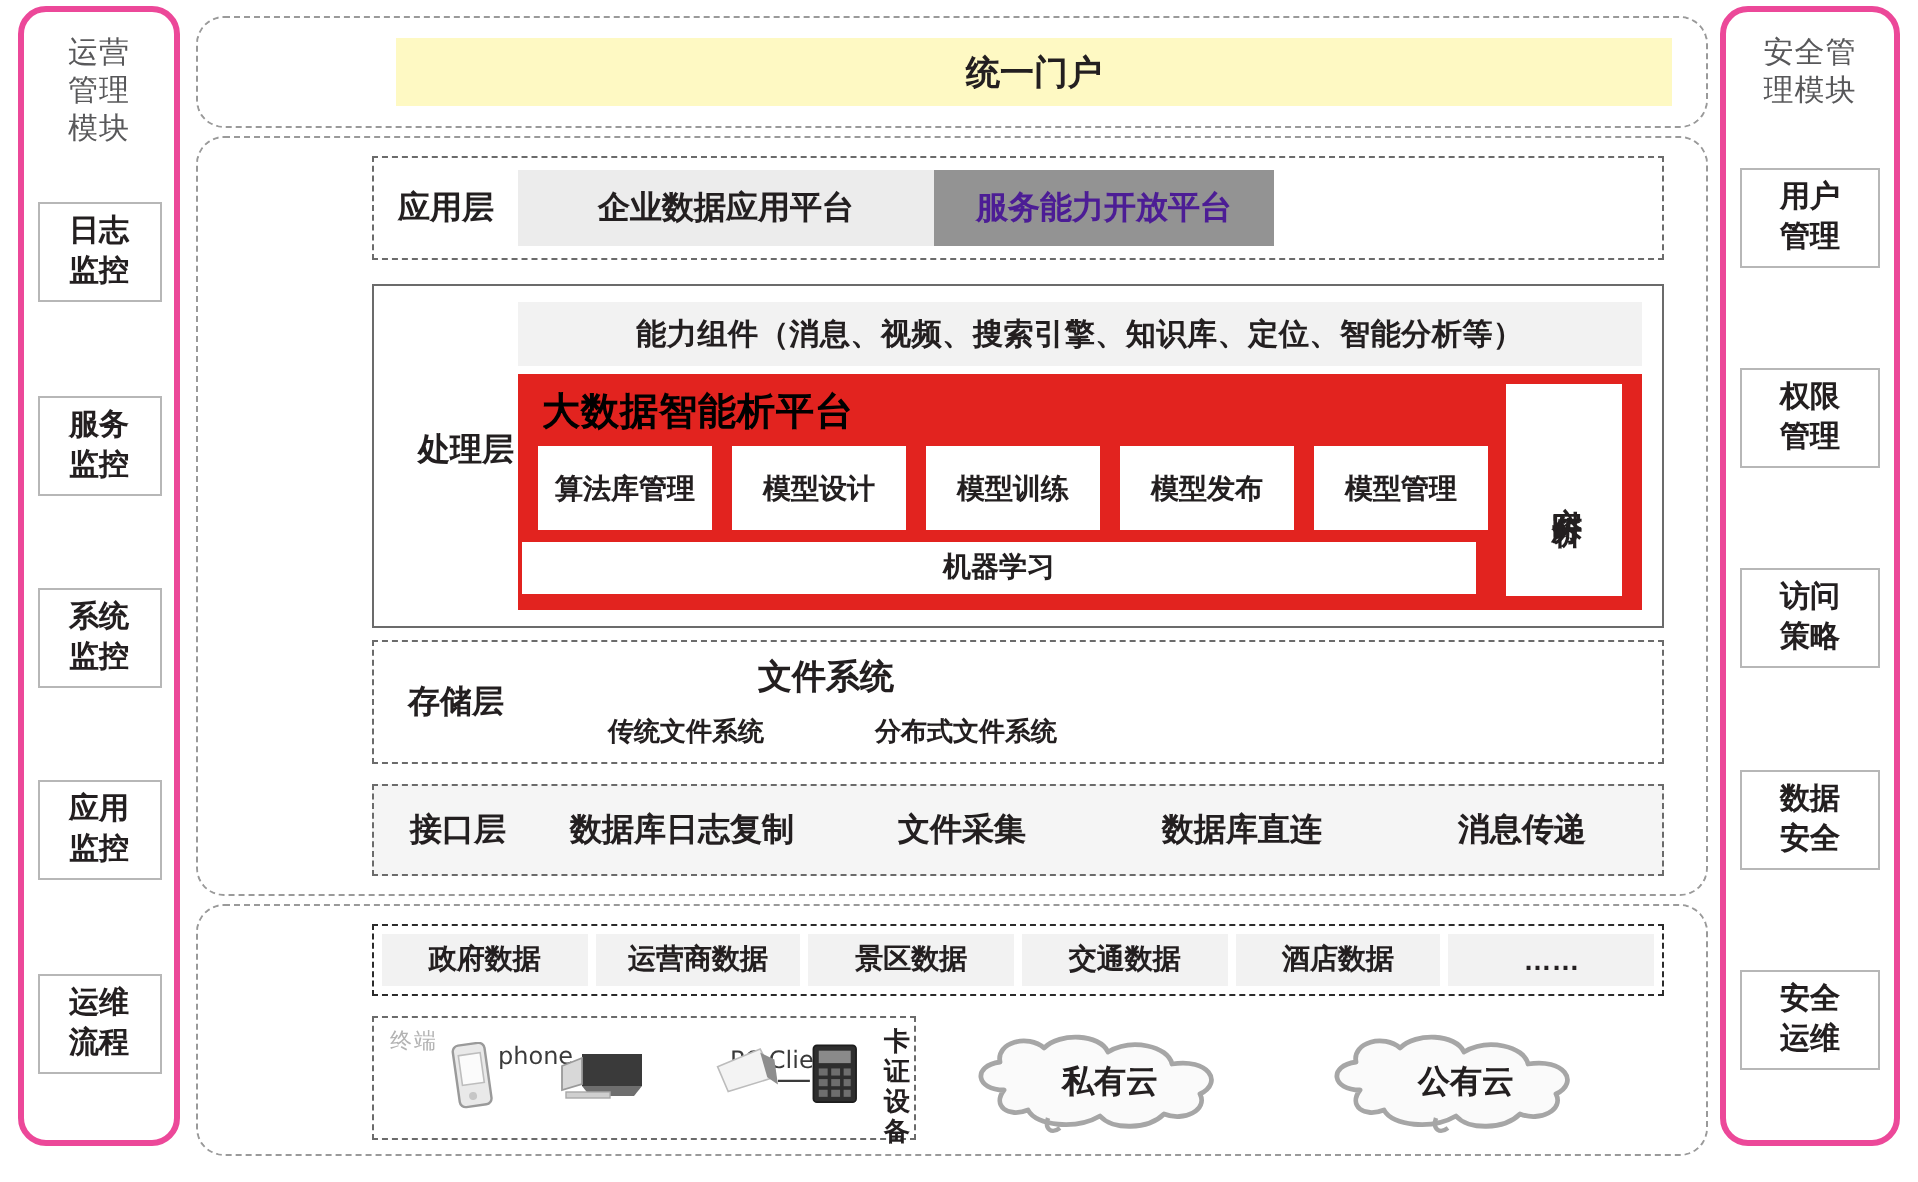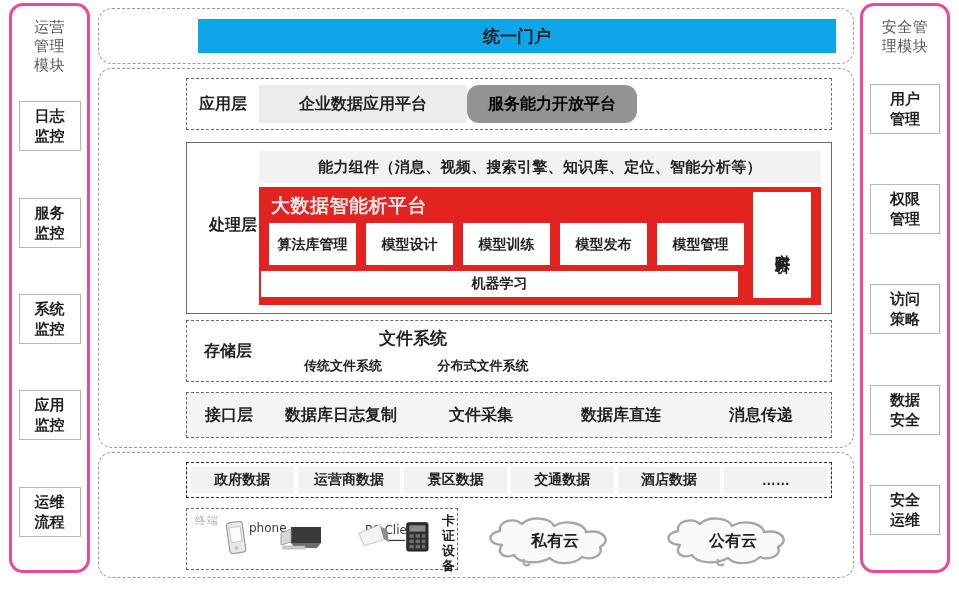--- a/index.html
+++ b/index.html
@@ -62,21 +62,21 @@
   .side-label{
     position:absolute;font-size:15px;font-weight:700;line-height:19px;
     text-align:center;color:#231f20;
   }
 
   
   #portal-shell{left:98px;top:8px;width:756px;height:56px;}
   #portal-label{left:112px;top:18px;width:46px;}
   #portal-bar{
     position:absolute;left:198px;top:19px;width:638px;height:34px;
-    background:#0ea5e9;display:flex;align-items:center;justify-content:center;
+    background:#fef9c3;display:flex;align-items:center;justify-content:center;
     font-size:17px;font-weight:700;color:#231f20;z-index:3;
   }
 
   
   #dc-shell{left:98px;top:68px;width:756px;height:380px;}
   #dc-label{left:113px;top:235px;width:52px;}
 
   
   #app-row{position:absolute;left:186px;top:78px;width:646px;height:52px;z-index:3;
     box-sizing:border-box;border:1.5px dashed #6b6b6b;display:flex;align-items:center;}
@@ -94,21 +94,21 @@
   #cap-bar{
     position:absolute;left:72px;top:8px;width:562px;height:32px;background:#f2f2f2;
     display:flex;align-items:center;justify-content:center;
     font-size:15px;font-weight:700;color:#231f20;letter-spacing:.3px;
   }
   #red-panel{
     position:absolute;left:72px;top:44px;width:562px;height:118px;
     background:#e2231f;box-sizing:border-box;
   }
   #red-title{
-    position:absolute;left:12px;top:6px;font-size:19px;font-weight:700;color:#e5e5e5;
+    position:absolute;left:12px;top:6px;font-size:19px;font-weight:700;color:#000000;
     letter-spacing:.5px;
   }
   #red-mods{
     position:absolute;left:9px;top:35px;width:477px;height:44px;
     display:flex;gap:8px;
   }
   .red-mod{
     flex:1;background:#fff;border:1px solid #e2231f;box-sizing:border-box;
     display:flex;align-items:center;justify-content:center;text-align:center;
     font-size:14px;font-weight:700;color:#231f20;line-height:17px;
@@ -250,21 +250,21 @@
 
   <div class="shell dash-round" id="dc-shell"></div>
   <div class="side-label" id="dc-label">
     <div>数据</div>
     <div>中心</div>
   </div>
 
   <div id="app-row">
     <div class="lyr">应用层</div>
     <div class="app-box" id="app-box-1" style="background: rgb(236, 236, 236); width: 208px; color: rgb(35, 31, 32);">企业数据应用平台</div>
-    <div class="app-box" id="app-box-2" style="background: rgb(147, 147, 147); width: 170px; color: #000000; border-radius: 12px;">服务能力开放平台</div>
+    <div class="app-box" id="app-box-2" style="background: rgb(147, 147, 147); width: 170px; color: #4c1d95;">服务能力开放平台</div>
   </div>
 
   <div id="proc-row">
     <div id="proc-label">处理层</div>
     <div id="cap-bar">能力组件（消息、视频、搜索引擎、知识库、定位、智能分析等）</div>
     <div id="red-panel">
       <div id="red-title">大数据智能析平台</div>
       <div id="red-mods">
         <div class="red-mod">算法库管理</div>
         <div class="red-mod">模型设计</div>

